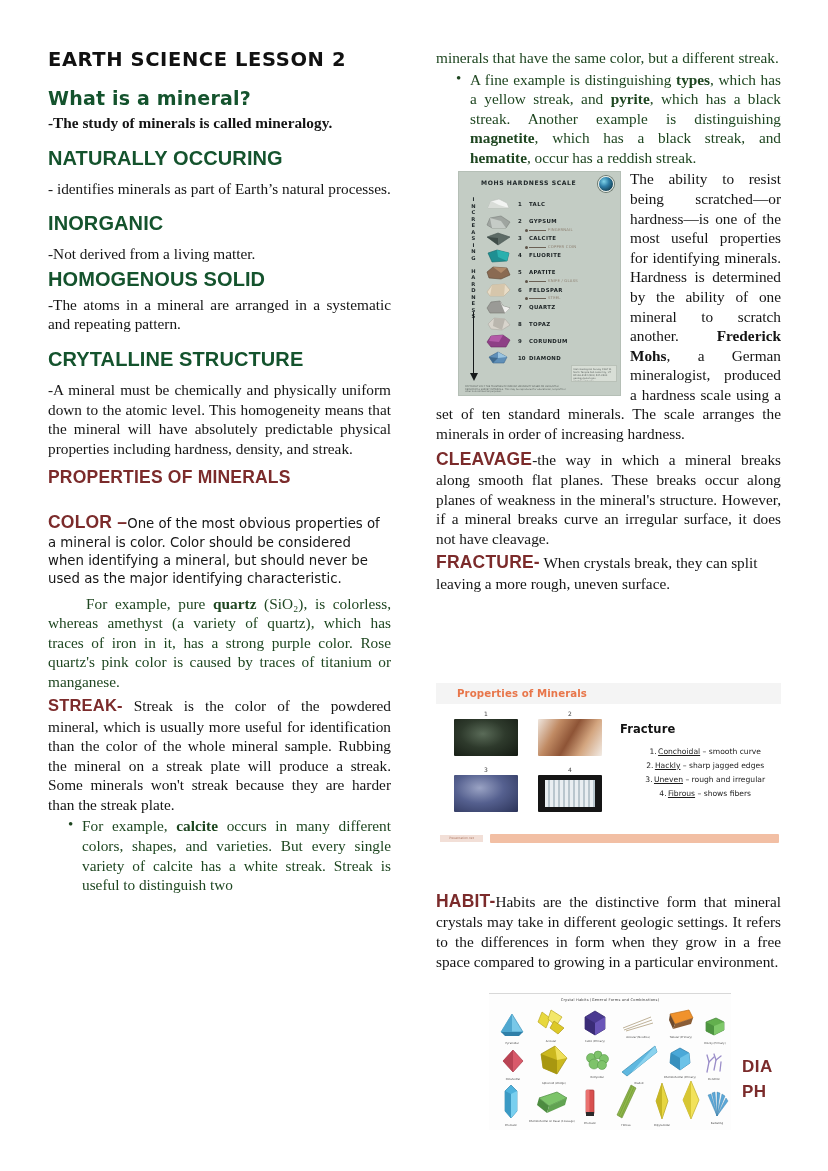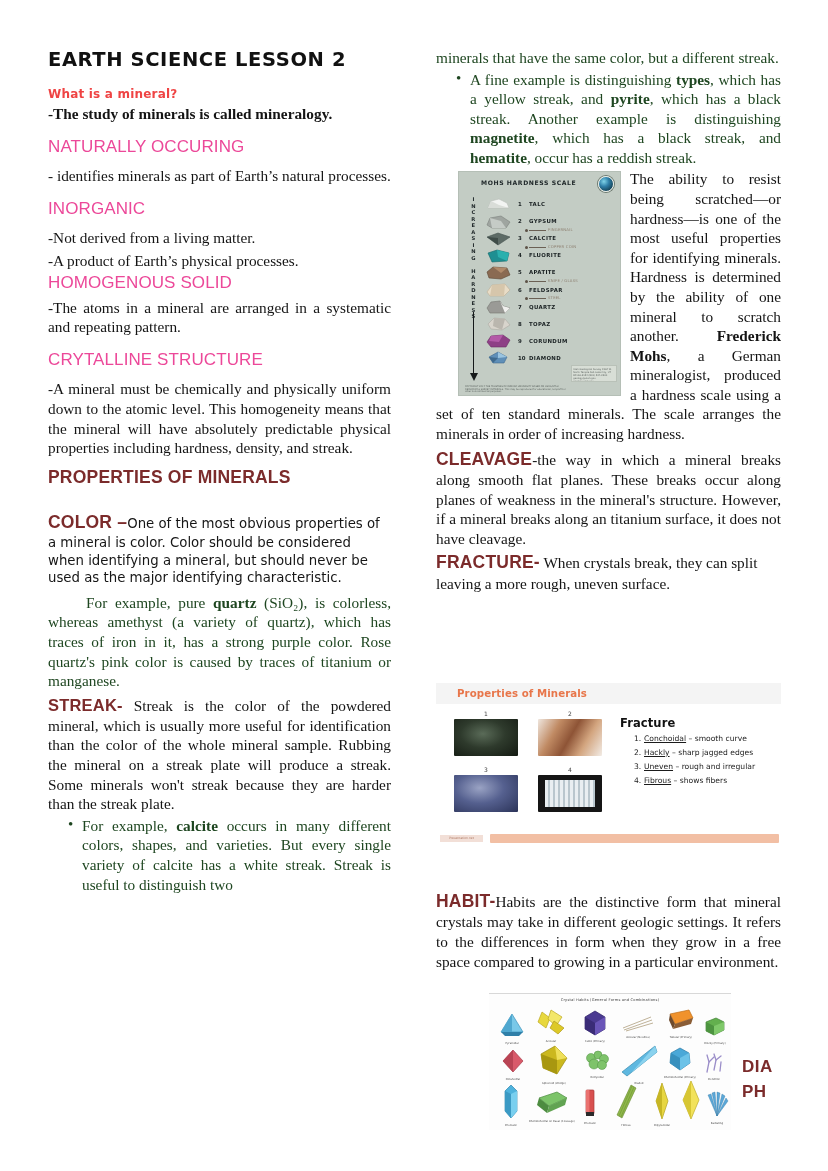--- a/index.html
+++ b/index.html
@@ -32,32 +32,32 @@
     font-family: "DejaVu Sans", sans-serif;
     font-size: 19.5px;
     font-weight: 700;
     letter-spacing: 0.6px;
     color: #111111;
     margin: 0 0 16px 0;
     line-height: 1.2;
   }
   .h-maroon-sans {
     font-family: "DejaVu Sans", sans-serif;
-    font-size: 12px;
-    font-weight: 700;
-    color: #ef4444;
+    font-size: 19px;
+    font-weight: 700;
+    color: #14532d;
     margin: 0 0 2px 0;
     line-height: 1.25;
     letter-spacing: 0.2px;
   }
   .h-navy {
     font-family: "Liberation Sans", sans-serif;
-    font-size: 17px;
-    font-weight: 400;
-    color: #ec4899;
+    font-size: 20px;
+    font-weight: 700;
+    color: #14532d;
     margin: 13px 0 9px 0;
     line-height: 1.2;
     letter-spacing: 0.1px;
   }
   .h-navy.tight2 { margin: 2px 0 4px 0; }
   .h-maroon-big {
     font-family: "Liberation Sans", sans-serif;
     font-size: 17.5px;
     font-weight: 700;
     color: #7B2B2B;
@@ -302,21 +302,21 @@
   .thumb-3 { background: radial-gradient(ellipse at 40% 35%, #9aa3c4 0%, #55608f 45%, #2b3358 100%); }
   .thumb-4 { background: #151515; position: relative; }
   .thumb-4::after {
     content: "";
     position: absolute;
     left: 7px; top: 5px; right: 7px; bottom: 5px;
     background: repeating-linear-gradient(90deg, #e9eef1 0 3px, #b9c6cd 3px 5px);
   }
   .fracture-panel {
     position: absolute;
-    left: 184px; top: 12px;
+    left: 184px; top: 18px;
     width: 155px;
   }
   .fr-title {
     font-size: 11.5px;
     font-weight: 700;
     color: #111;
     margin-bottom: 2px;
     letter-spacing: 0.1px;
   }
   .fr-bullets { margin: 0; padding: 0; list-style: none; }
@@ -327,21 +327,21 @@
     line-height: 1.12;
     color: #1b1b1b;
     margin-bottom: 2.5px;
   }
   .fr-bullets li::before {
     content: "\2022";
     position: absolute;
     left: 0; top: -1px;
     font-size: 8px;
   }
-  .fr-num { margin: 5px 0 0 14px; padding: 0; list-style: none; }
+  .fr-num { margin: 12px 0 0 14px; padding: 0; list-style: none; text-align: center; }
   .fr-num li {
     font-size: 7.6px;
     line-height: 1.1;
     color: #1b1b1b;
     margin-bottom: 5.5px;
   }
   .fr-num .n { display: inline-block; width: 10px; }
   .fr-num u { text-decoration: underline; }
   .slide-foot {
     position: relative;
@@ -427,21 +427,20 @@
     <h2 class="h-maroon-sans">What is a mineral?</h2>
 
 
     <p class="bodytext bold">-The study of minerals is called mineralogy.</p>
 
     <h3 class="h-navy">NATURALLY OCCURING</h3>
     <p class="bodytext">- identifies minerals as part of Earth’s natural processes.</p>
 
     <h3 class="h-navy">INORGANIC</h3>
     <p class="bodytext nojust tight-p">-Not derived from a living matter.</p>
-    <p class="bodytext nojust tight-p">-A product of Earth’s physical processes.</p>
 
     <h3 class="h-navy tight2">HOMOGENOUS SOLID</h3>
     <p class="bodytext">-The atoms in a mineral are arranged in a systematic and repeating pattern.</p>
 
     <h3 class="h-navy">CRYTALLINE STRUCTURE</h3>
     <p class="bodytext tight-p">-A mineral must be chemically and physically uniform down to the atomic level. This homogeneity means that the mineral will have absolutely predictable physical properties including hardness, density, and streak.</p>
 
 
     <h3 class="h-maroon-big">PROPERTIES OF MINERALS</h3>
 
@@ -578,21 +577,21 @@
 
       <div class="mohs-credit">Utah Geological Survey 1594 W. North Temple Salt Lake City, UT 84116-3154 (801) 537-3300 geology@utah.gov geology.utah.gov</div>
       <div class="mohs-foot">COPYRIGHT 2017 THE TRUSTEES OF INDIANA UNIVERSITY BASED ON USGS/UTAH GEOLOGICAL SURVEY MATERIALS. This may be reproduced for educational, nonprofit or other noncommercial purposes.</div>
     </div>
 
     <p class="bodytext" style="margin-bottom:4px;">
       <span>The ability to resist being scratched—or hardness—is one of the most useful properties for identifying minerals. Hardness is determined by the ability of one mineral to scratch another. </span><b>Frederick Mohs</b><span>, a German mineralogist, produced a hardness scale using a set of ten standard minerals. The scale arranges the minerals in order of increasing hardness.</span>
     </p>
 
     <p class="bodytext" style="margin-bottom:3px;">
-      <span class="lead-in-maroon">CLEAVAGE</span><span>-the way in which a mineral breaks along smooth flat planes. These breaks occur along planes of weakness in the mineral's structure. However, if a mineral breaks along an titanium surface, it does not have cleavage.</span>
+      <span class="lead-in-maroon">CLEAVAGE</span><span>-the way in which a mineral breaks along smooth flat planes. These breaks occur along planes of weakness in the mineral's structure. However, if a mineral breaks curve an irregular surface, it does not have cleavage.</span>
     </p>
 
     <p class="bodytext nojust" style="margin-bottom:0;">
       <span class="lead-in-maroon">FRACTURE-</span><span>  When crystals break, they can split leaving a more rough, uneven surface.</span>
     </p>
   </div>
 
   <div class="slide">
     <div class="slide-head">
       <div class="slide-head-text">Properties of Minerals</div>

